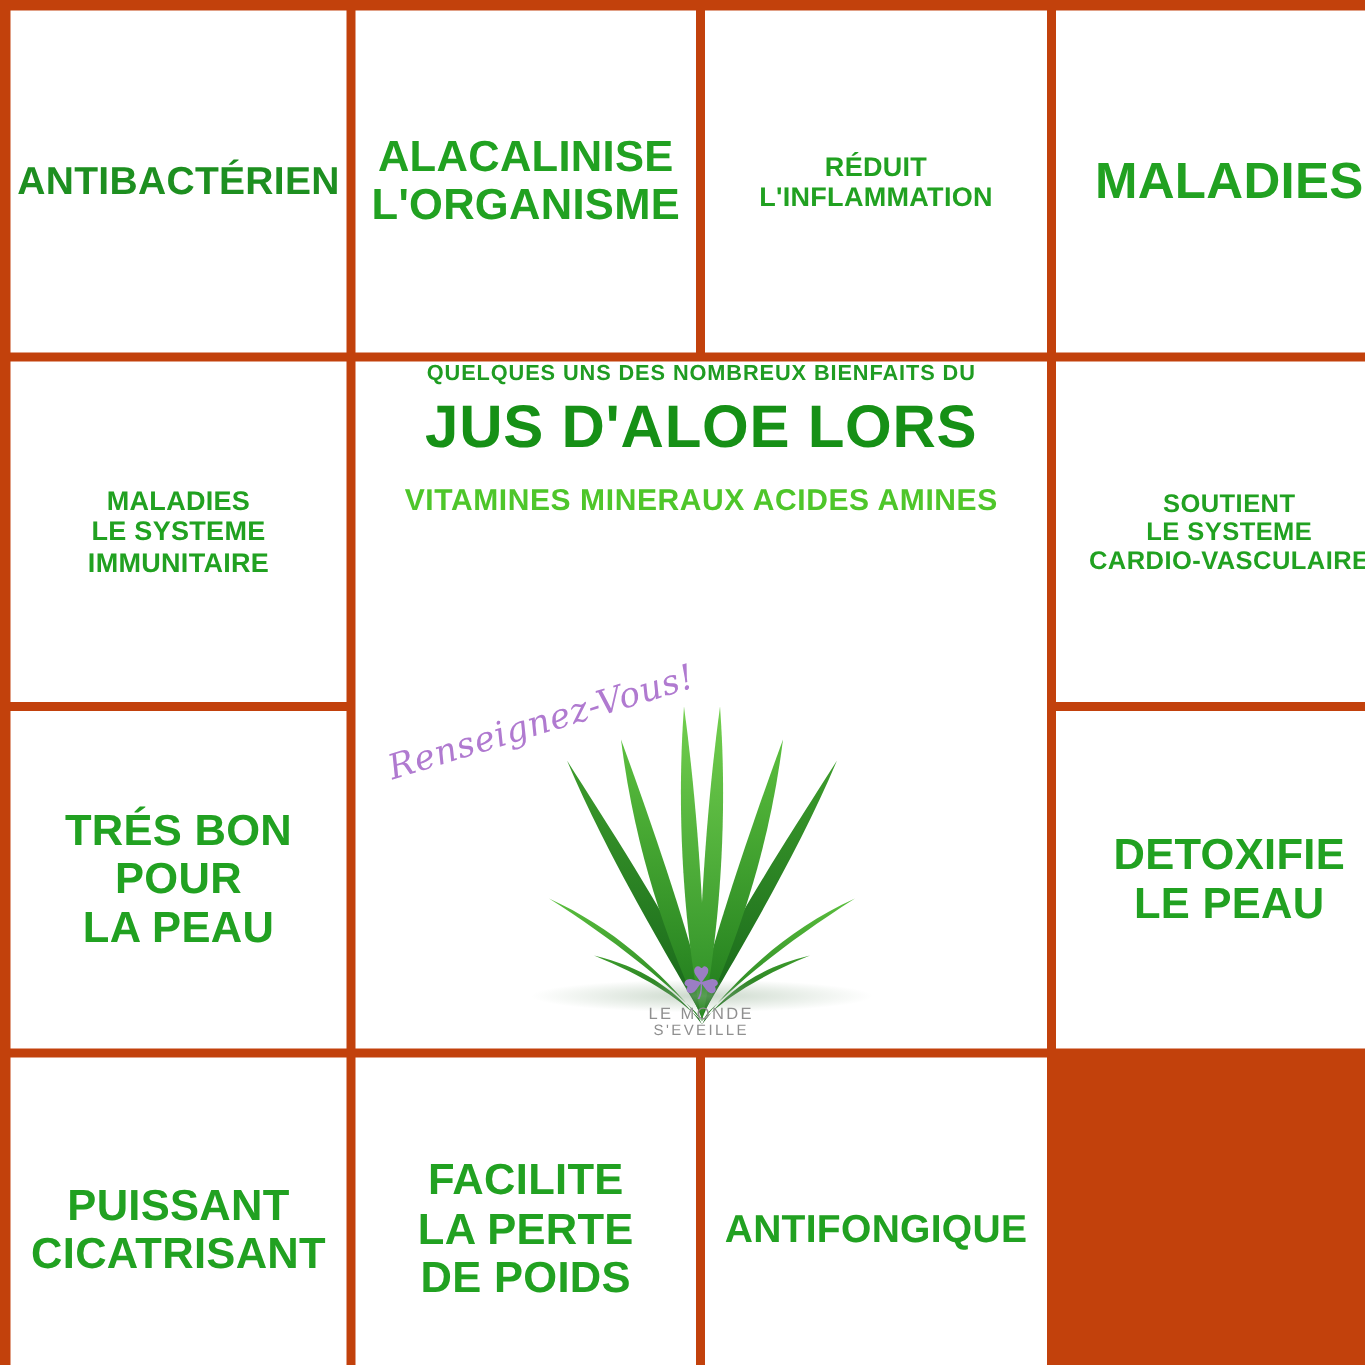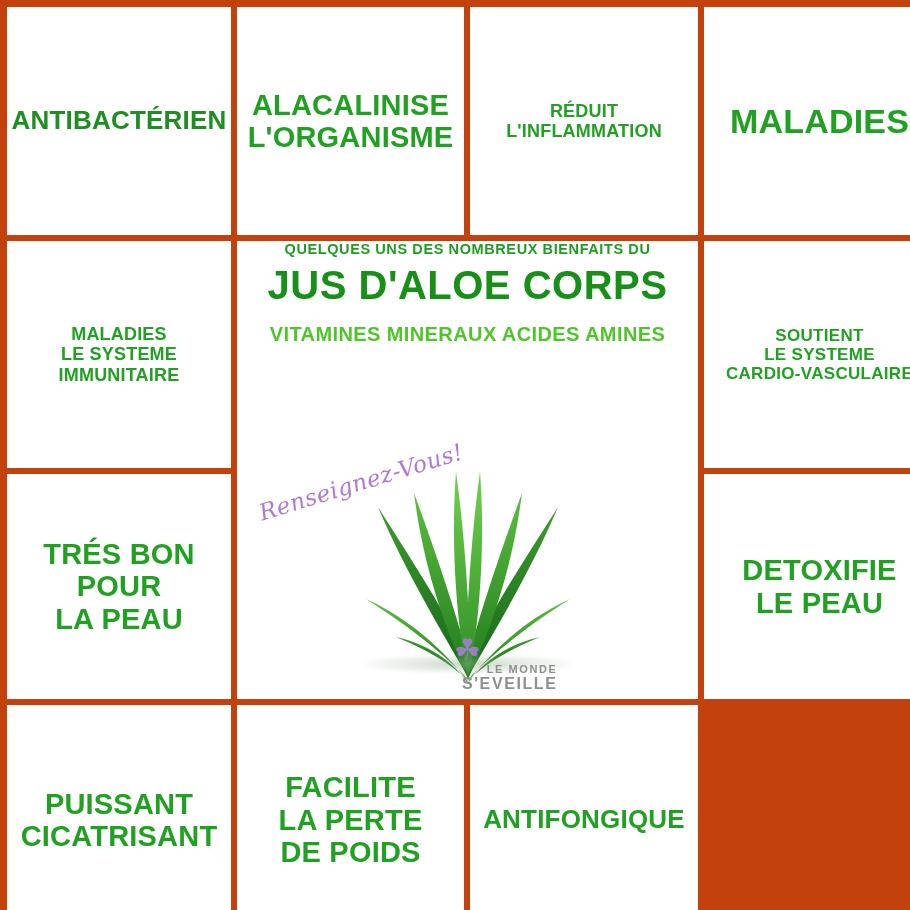--- a/index.html
+++ b/index.html
@@ -136,25 +136,24 @@
     width: 180px;
   }
   .logo-mark {
     color: #9b7ec4;
     font-size: 30px;
     line-height: 26px;
   }
   .logo-l1, .logo-l2 {
     color: #8f8f8f;
     font-size: 11px;
-    font-weight: bold;
+    font-weight: normal;
     letter-spacing: 1.6px;
-    text-align: right;
-  }
-  .logo-l2 { font-size: 16px; }
+  }
+  .logo-l2 { font-size: 10px; }
 </style>
 </head>
 <body>
 
 <div class="infographic">
   <div class="grid">
 
     <div class="cell s-md dark">
       <div class="cell-text">ANTIBACTÉRIEN</div>
     </div>
@@ -174,21 +173,21 @@
     </div>
 
     <div class="cell s-sm">
       <div class="cell-text">MALADIES
 LE SYSTEME
 IMMUNITAIRE</div>
     </div>
 
     <div class="center-panel">
       <div class="kicker">QUELQUES UNS DES NOMBREUX BIENFAITS DU</div>
-      <div class="center-title">JUS D'ALOE CORPS</div>
+      <div class="center-title">JUS D'ALOE LORS</div>
       <div class="center-sub">VITAMINES
 MINERAUX
 ACIDES AMINES</div>
       <div class="script">Renseignez-Vous!</div>
 
       <div class="plant-wrap">
         <div class="plant">
           <div class="shadow"></div>
           <svg width="300" height="250" viewBox="0 0 300 250">
             <defs>

